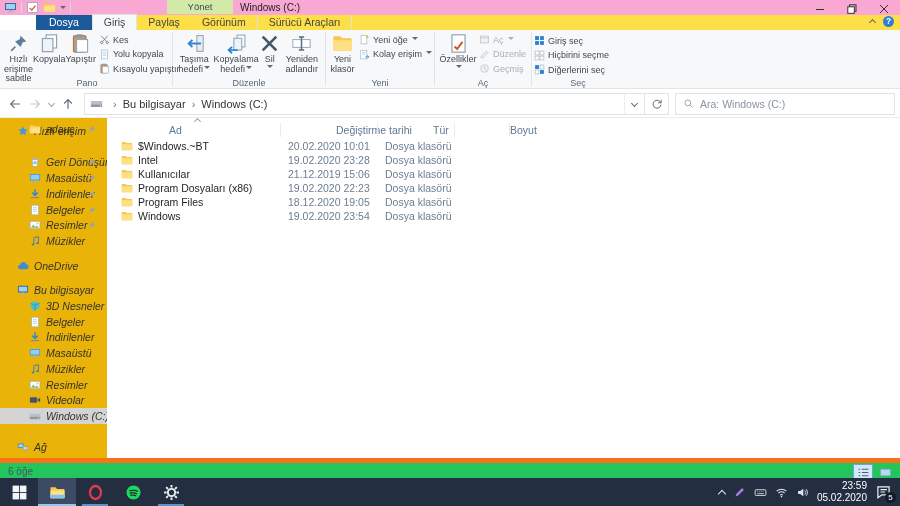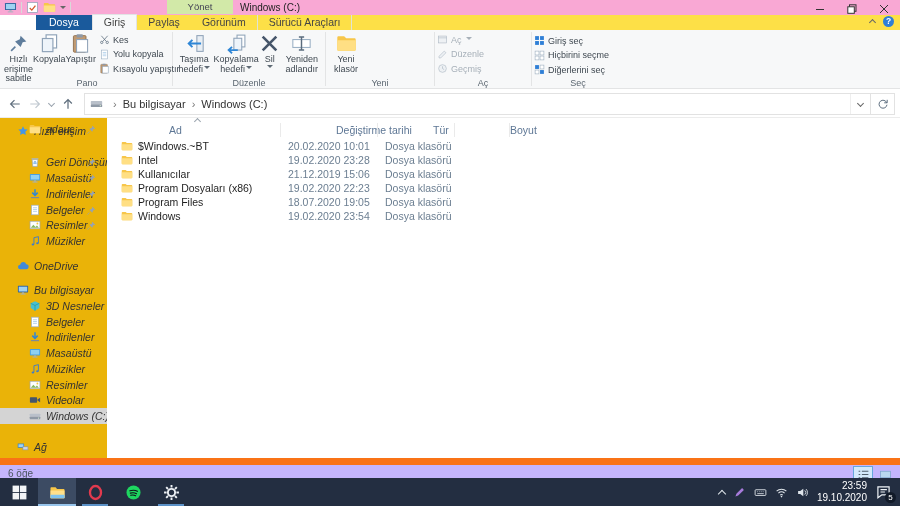--- a/index.html
+++ b/index.html
@@ -75,21 +75,21 @@
   .hsep { position:absolute; top:1px; width:1px; height:14px; background:#eaeaea; }
   .sortchev { position:absolute; left:88px; top:-3px; width:5px; height:5px; border-left:1.2px solid #9aa4ae; border-top:1.2px solid #9aa4ae; transform:rotate(45deg); }
   .frow { position:absolute; left:0; right:8px; height:14px; font-size:10.5px; }
   .frow .ic { position:absolute; left:14px; top:1px; width:12px; height:12px; }
   .fname { position:absolute; left:31px; top:0; line-height:14px; color:#1f1f1f; white-space:nowrap; }
   .fdate { position:absolute; left:181px; top:0; line-height:14px; color:#6b7e91; }
   .ftype { position:absolute; left:278px; top:0; line-height:14px; color:#6b7e91; }
   .fsize { position:absolute; left:355px; top:0; line-height:14px; color:#6b7e91; }
 
   
-  .statusbar { position:absolute; bottom:28px; left:0; right:0; height:20px; background:#c4b5fd; border-top:7px solid #f97316; }
+  .statusbar { position:absolute; bottom:28px; left:0; right:0; height:20px; background:#22c55e; border-top:5px solid #f97316; }
   .status-count { position:absolute; left:8px; top:3px; font-size:10px; color:#4a5560; }
   .viewtoggles { position:absolute; right:5px; top:1px; display:flex; gap:2px; }
   .vbtn { width:20px; height:17px; display:flex; align-items:center; justify-content:center; }
   .vbtn .ic { width:13px; height:13px; }
   .vbtn.sel { background:#d3e9fb; border:1px solid #66a7dd; }
 
   
   .taskbar { position:absolute; bottom:0; left:0; right:0; height:28px; background:#232e41; display:flex; align-items:stretch; }
   .tbtn { width:38px; display:flex; align-items:center; justify-content:center; position:relative; }
   .tbtn .ic { width:17px; height:17px; }
@@ -284,27 +284,60 @@
       <div class="rbody">
         <div class="bigbtn" style="width:36px">
           <span class="bicon ic">
               <svg viewBox="0 0 16 16">
                 <path d="M1 3.5c0-.6.4-1 1-1h4.2L7.8 4H14c.6 0 1 .4 1 1v7.5c0 .6-.4 1-1 1H2c-.6 0-1-.4-1-1z" fill="#f7c64a"></path>
                 <path d="M1 5.6h14v6.9c0 .6-.4 1-1 1H2c-.6 0-1-.4-1-1z" fill="#ffdf84"></path>
               </svg>
             </span>
           <span class="blabel">Yeni klasör</span>
         </div>
+        <div class="sstack" style="margin-left:2px">
+          <div class="sbtn">
+              <span class="sicon ic">
+                <svg viewBox="0 0 16 16">
+                  <rect x="3" y="2.4" width="8.4" height="12" fill="#fff" stroke="#9cb0c4" stroke-width="0.9"></rect>
+                  <path d="M12 1.6l.8 1.8 1.8.8-1.8.8-.8 1.8-.8-1.8-1.8-.8 1.8-.8z" fill="#f2b632"></path>
+                </svg>
+              </span>
+              <span>Yeni öğe</span>
+              <span class="caret-d"></span>
+            </div>
+          <div class="sbtn">
+              <span class="sicon ic">
+                <svg viewBox="0 0 16 16">
+                  <rect x="2.6" y="2" width="8.8" height="12.4" fill="#fff" stroke="#9cb0c4" stroke-width="0.9"></rect>
+                  <path d="M4.6 5h4.8M4.6 7.4h4.8" stroke="#9cc3e5" stroke-width="1"></path>
+                  <path d="M9.4 11.4h4.4M11.8 9l2.4 2.4-2.4 2.4" stroke="#2f86d6" stroke-width="1.2" fill="none"></path>
+                </svg>
+              </span>
+              <span>Kolay erişim</span>
+              <span class="caret-d"></span>
+            </div>
+        </div>
       </div>
       <div class="rlabel">Yeni</div>
     </div>
     <div class="rsep"></div>
 
     <div class="rgroup" style="width:96px">
       <div class="rbody">
+        <div class="bigbtn" style="width:42px">
+          <span class="bicon ic">
+              <svg viewBox="0 0 16 16">
+                <rect x="3" y="1.4" width="10" height="13.2" fill="#fff" stroke="#8fa3b8" stroke-width="0.9"></rect>
+                <path d="M5 10.2l2 2 4-5.4" stroke="#d6552a" stroke-width="1.6" fill="none"></path>
+              </svg>
+            </span>
+          <span class="blabel">Özellikler</span>
+          <span class="caret-d"></span>
+        </div>
         <div class="sstack">
           <div class="sbtn disabled">
               <span class="sicon ic">
                 <svg viewBox="0 0 16 16">
                   <rect x="2" y="3" width="12" height="10" fill="#eef1f4" stroke="#aeb9c4" stroke-width="0.9"></rect>
                   <path d="M2 5.6h12" stroke="#aeb9c4" stroke-width="0.9"></path>
                 </svg>
               </span>
               <span>Aç</span>
               <span class="caret-d" style="border-top-color:#a7b0b9"></span>
@@ -408,20 +441,29 @@
         </span>
     </div>
     <span class="refreshbtn">
         <span class="ic">
           <svg viewBox="0 0 16 16" fill="none">
             <path d="M13 6.4A5.3 5.3 0 1 0 13.3 9" stroke="#5a6b7c" stroke-width="1.3"></path>
             <path d="M13.6 2.4v4h-4" stroke="#5a6b7c" stroke-width="1.3"></path>
           </svg>
         </span>
       </span>
+    <div class="searchbox">
+      <span class="ic">
+          <svg viewBox="0 0 16 16" fill="none">
+            <circle cx="7" cy="7" r="4.2" stroke="#8a949e" stroke-width="1.2"></circle>
+            <path d="M10.2 10.2l3.6 3.6" stroke="#8a949e" stroke-width="1.2"></path>
+          </svg>
+        </span>
+      <span class="search-ph">Ara: Windows (C:)</span>
+    </div>
   </div>
 
   <div class="sidebar" id="sidebar">
       <div class="snode lvl0" style="top: 5px;">
         <span class="ic">
           <svg viewBox="0 0 16 16">
             <path d="M8 1.6l1.9 3.9 4.3.6-3.1 3 .7 4.3L8 11.4l-3.8 2 .7-4.3-3.1-3 4.3-.6z" fill="#4596e6"></path>
           </svg>
         </span>
         <span>Hızlı erişim</span>
@@ -703,21 +745,21 @@
           <span class="fsize"></span>
         </div>
         <div class="frow" style="top: 77px;">
           <span class="ic">
             <svg viewBox="0 0 16 16">
               <path d="M1 3.5c0-.6.4-1 1-1h4.2L7.8 4H14c.6 0 1 .4 1 1v7.5c0 .6-.4 1-1 1H2c-.6 0-1-.4-1-1z" fill="#f7c64a"></path>
               <path d="M1 5.6h14v6.9c0 .6-.4 1-1 1H2c-.6 0-1-.4-1-1z" fill="#ffdf84"></path>
             </svg>
           </span>
           <span class="fname">Program Files</span>
-          <span class="fdate">18.07.2020 19:05</span>
+          <span class="fdate">18.12.2020 19:05</span>
           <span class="ftype">Dosya klasörü</span>
           <span class="fsize"></span>
         </div>
         <div class="frow" style="top: 91px;">
           <span class="ic">
             <svg viewBox="0 0 16 16">
               <path d="M1 3.5c0-.6.4-1 1-1h4.2L7.8 4H14c.6 0 1 .4 1 1v7.5c0 .6-.4 1-1 1H2c-.6 0-1-.4-1-1z" fill="#f7c64a"></path>
               <path d="M1 5.6h14v6.9c0 .6-.4 1-1 1H2c-.6 0-1-.4-1-1z" fill="#ffdf84"></path>
             </svg>
           </span>
@@ -814,21 +856,21 @@
           </svg>
         </span>
       <span class="ic">
           <svg viewBox="0 0 16 16">
             <path d="M2.6 6.2h2.6L9 3.4v9.2L5.2 9.8H2.6z" fill="#dfe5ea"></path>
             <path d="M10.8 5.4a3.6 3.6 0 0 1 0 5.2M12.4 3.8a6 6 0 0 1 0 8.4" stroke="#dfe5ea" stroke-width="1.1" fill="none"></path>
           </svg>
         </span>
       <div class="clock">
         <div>23:59</div>
-        <div>19.10.2020</div>
+        <div>05.02.2020</div>
       </div>
       <span class="action">
         <span class="ic"><svg viewBox="0 0 16 16" fill="none">
               <path d="M2.4 2.8h11.2v8H6.4l-4 3z" stroke="#eef2f6" stroke-width="1.2"></path>
               <path d="M5 5.6h6.4M5 8h4.4" stroke="#eef2f6" stroke-width="1.1"></path>
             </svg></span>
         <span class="badge">5</span>
       </span>
     </div>
   </div>

